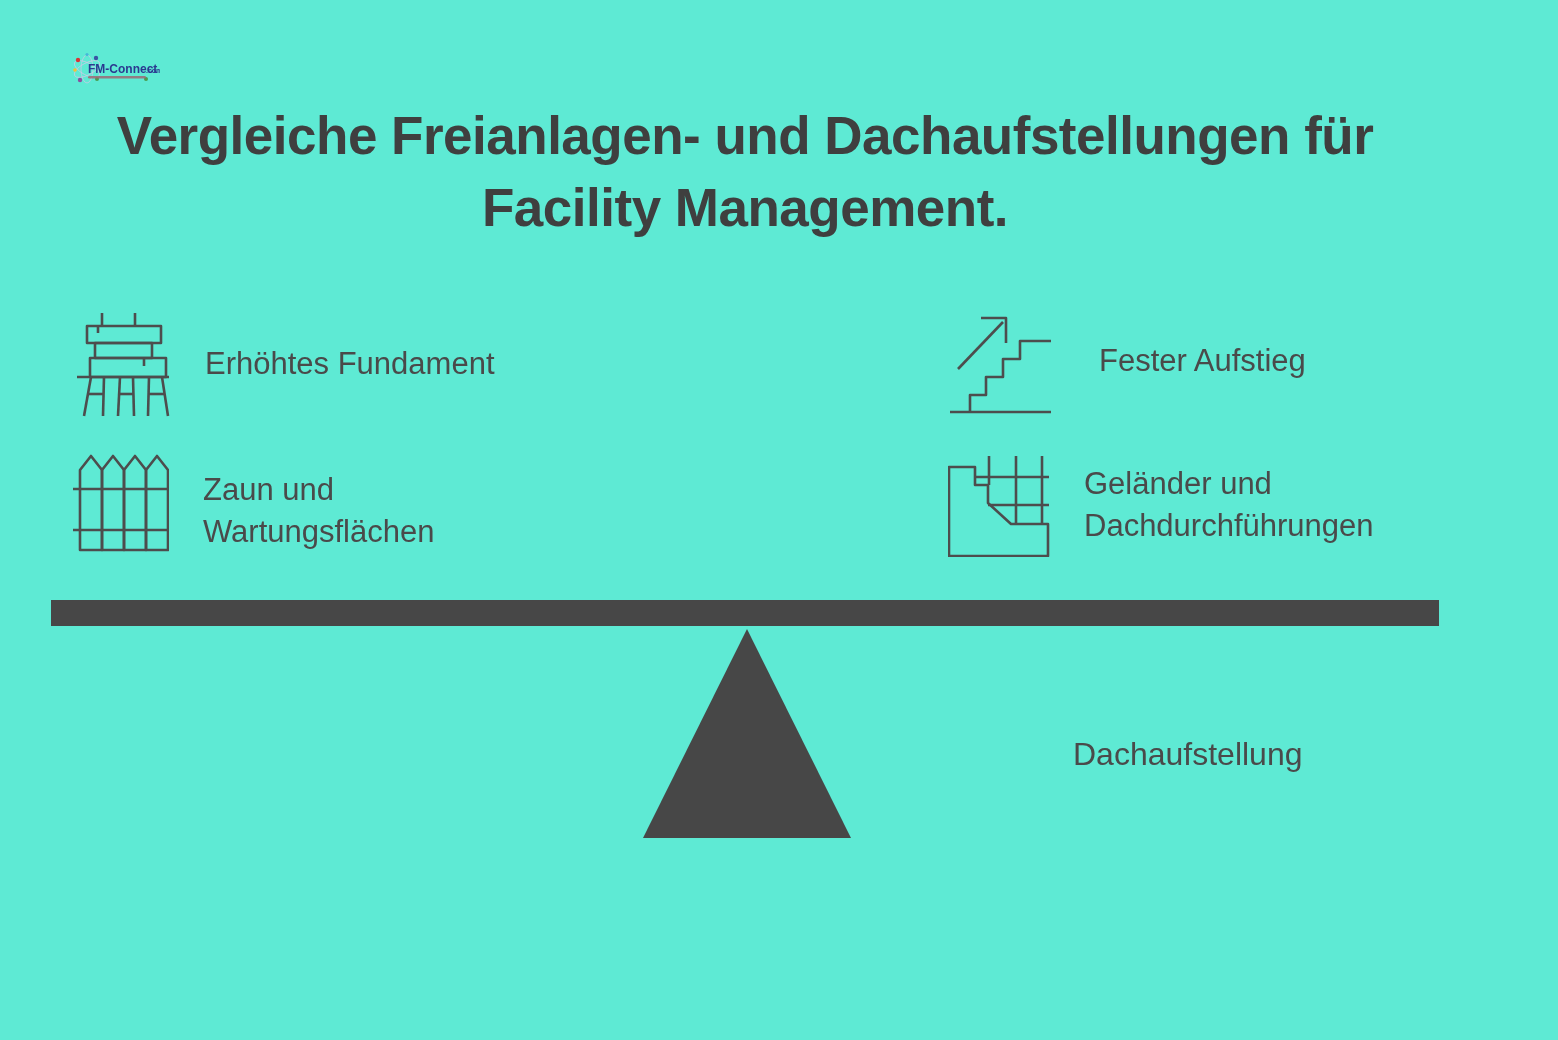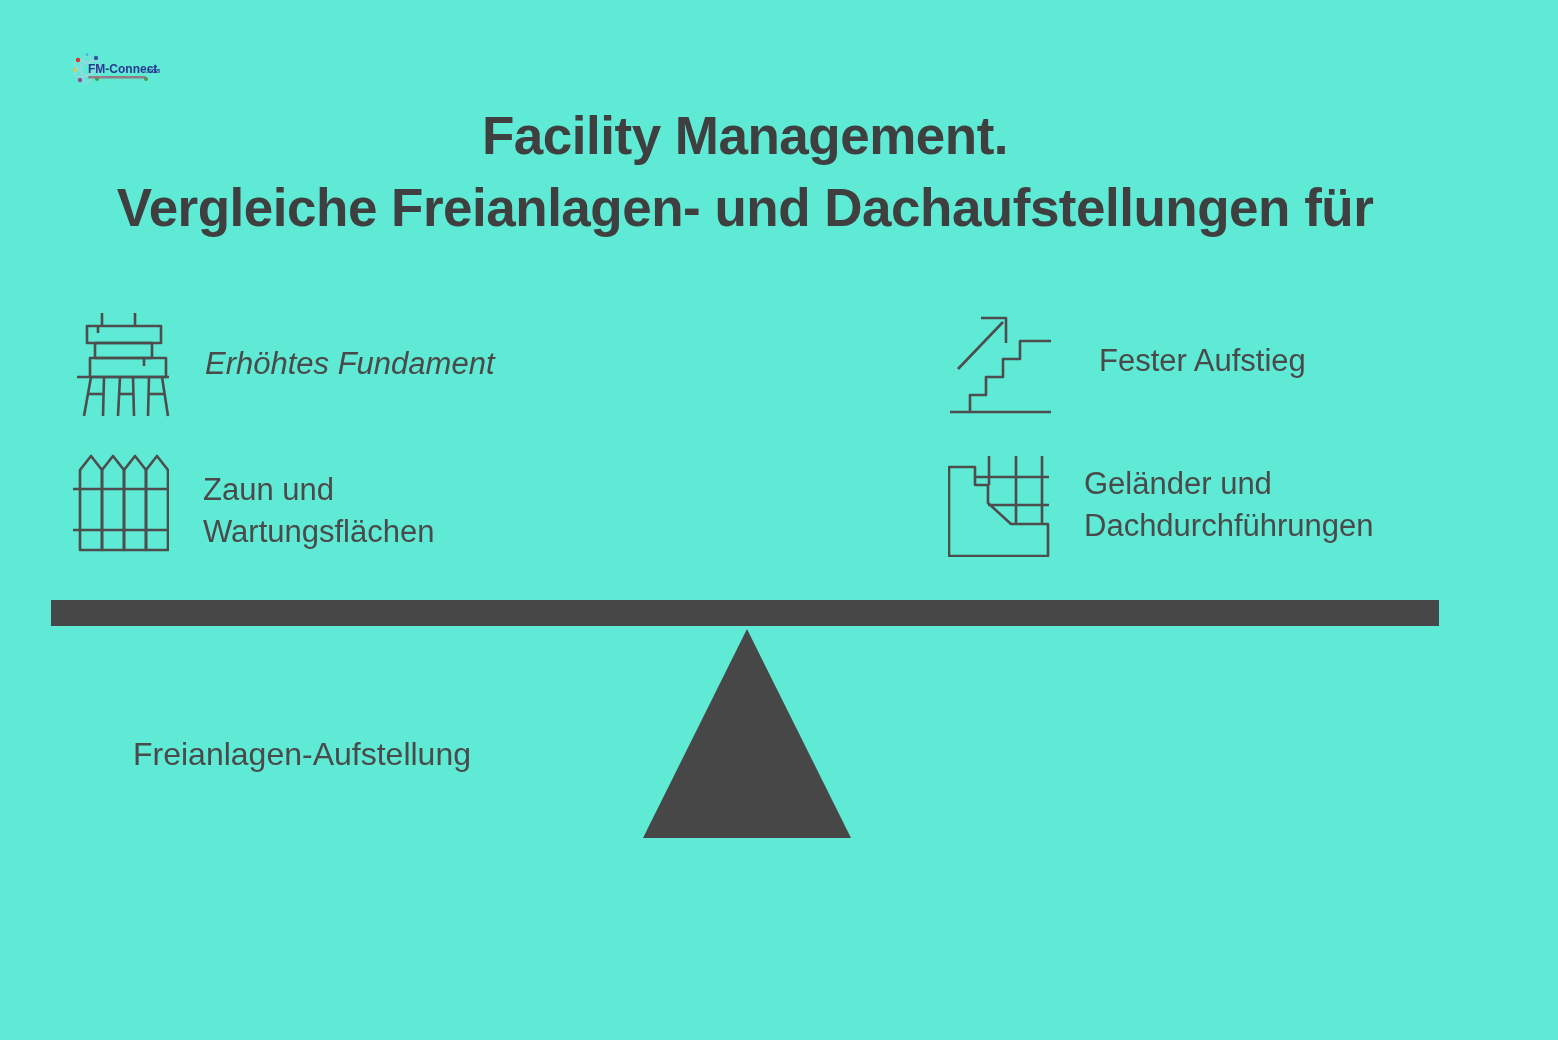--- a/index.html
+++ b/index.html
@@ -18,21 +18,21 @@
     font-size:53px;line-height:72px;letter-spacing:-0.5px;
   }
 
   
   .feat{position:absolute;display:flex;align-items:center;gap:34px;}
   .feat .ico-box{flex:0 0 auto;display:flex;align-items:center;}
   .feat .lbl{font-size:31px;line-height:42px;color:#4a4a4a;}
   .feat .lbl.narrow{width:310px;}
   .feat .lbl.wide{width:360px;}
 
-  #feat-left-1{left:75px;top:310px;font-style:italic;}
+  #feat-left-1{left:75px;top:310px;}
   #feat-left-2{left:73px;top:453px;align-items:flex-end;}
   #feat-right-1{left:948px;top:306px;gap:46px;}
   #feat-right-2{left:948px;top:452px;}
 
   .ico{stroke:#4d4d4d;fill:none;stroke-width:2.6;stroke-linejoin:round;}
 
   
   .beam{position:absolute;left:51px;top:600px;width:1388px;height:26px;background:#474747;}
   .fulcrum{
     position:absolute;left:643px;top:629px;width:0;height:0;
@@ -69,22 +69,22 @@
         <circle cx="25" cy="27" r="2" fill="#4a9b4f"></circle>
         <circle cx="74" cy="27" r="2" fill="#4a9b4f"></circle>
       </g>
       <text x="16" y="21" class="logo-text">FM-Connect</text>
       <text x="74" y="21" class="logo-com">.com</text>
       <rect x="16" y="24" width="58" height="2.6" rx="1.3" fill="#9b6a74" opacity="0.85"></rect>
     </svg>
   </div>
 
   <div class="title">
+    <div>Vergleiche Freianlagen- und Dachaufstellungen für</div>
     <div>Facility Management.</div>
-    <div>Vergleiche Freianlagen- und Dachaufstellungen für</div>
   </div>
 
   <div class="feat" id="feat-left-1">
     <div class="ico-box">
       <svg width="96" height="108" viewBox="0 0 96 108" class="ico">
         <line x1="27" y1="3" x2="27" y2="16"></line>
         <line x1="60" y1="3" x2="60" y2="16"></line>
         <rect x="12" y="16" width="74" height="17"></rect>
         <line x1="23" y1="16" x2="23" y2="23"></line>
         <rect x="20" y="33" width="57" height="15"></rect>
@@ -141,15 +141,15 @@
         <line x1="27" y1="25" x2="101" y2="25"></line>
         <line x1="40" y1="53" x2="101" y2="53"></line>
       </svg>
     </div>
     <div class="lbl wide">Geländer und Dachdurchführungen</div>
   </div>
 
   <div class="beam"></div>
   <div class="fulcrum"></div>
 
-  <div class="seesaw-label" id="seesaw-left">Freianlagen-Aufstellung</div>
+  <div class="seesaw-label" id="seesaw-right">Dachaufstellung</div>
 
 </div>
 
 </body></html>

